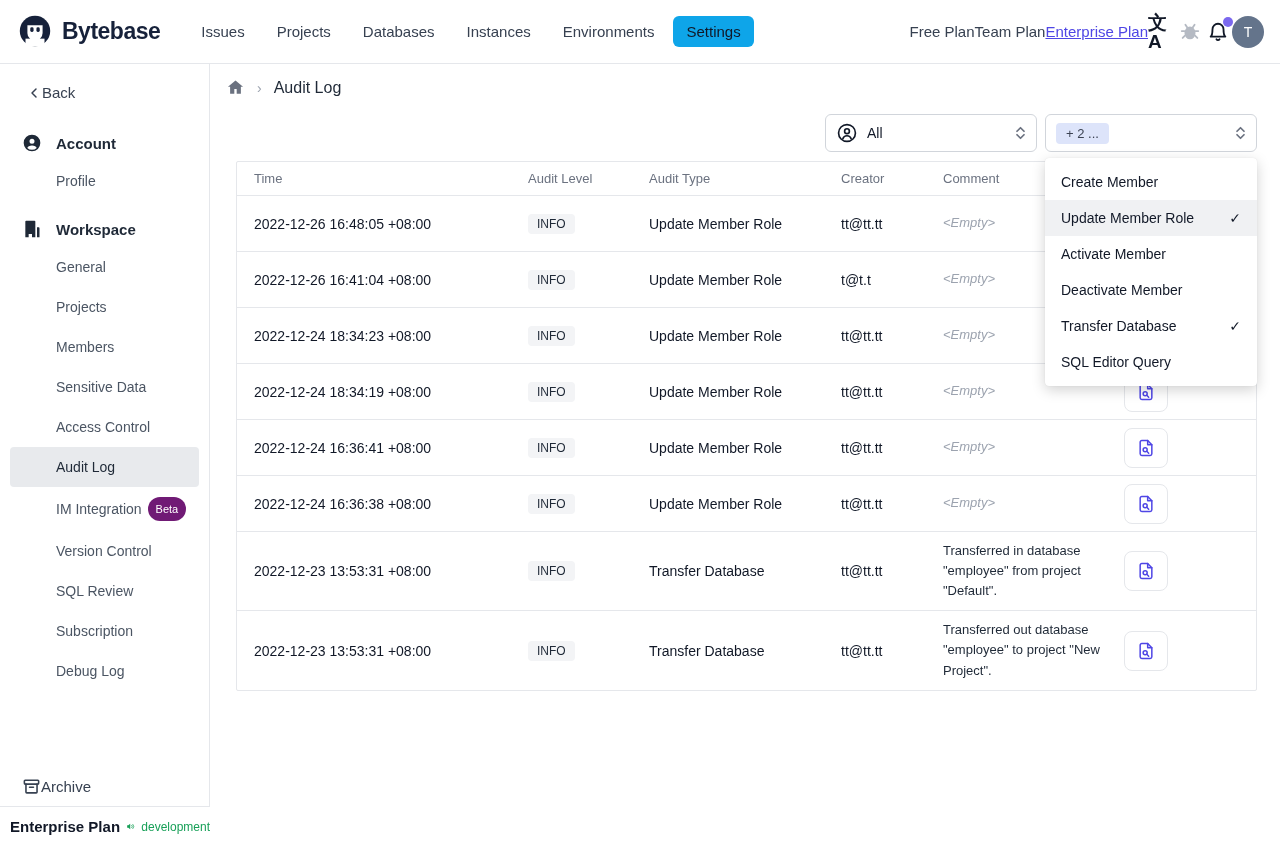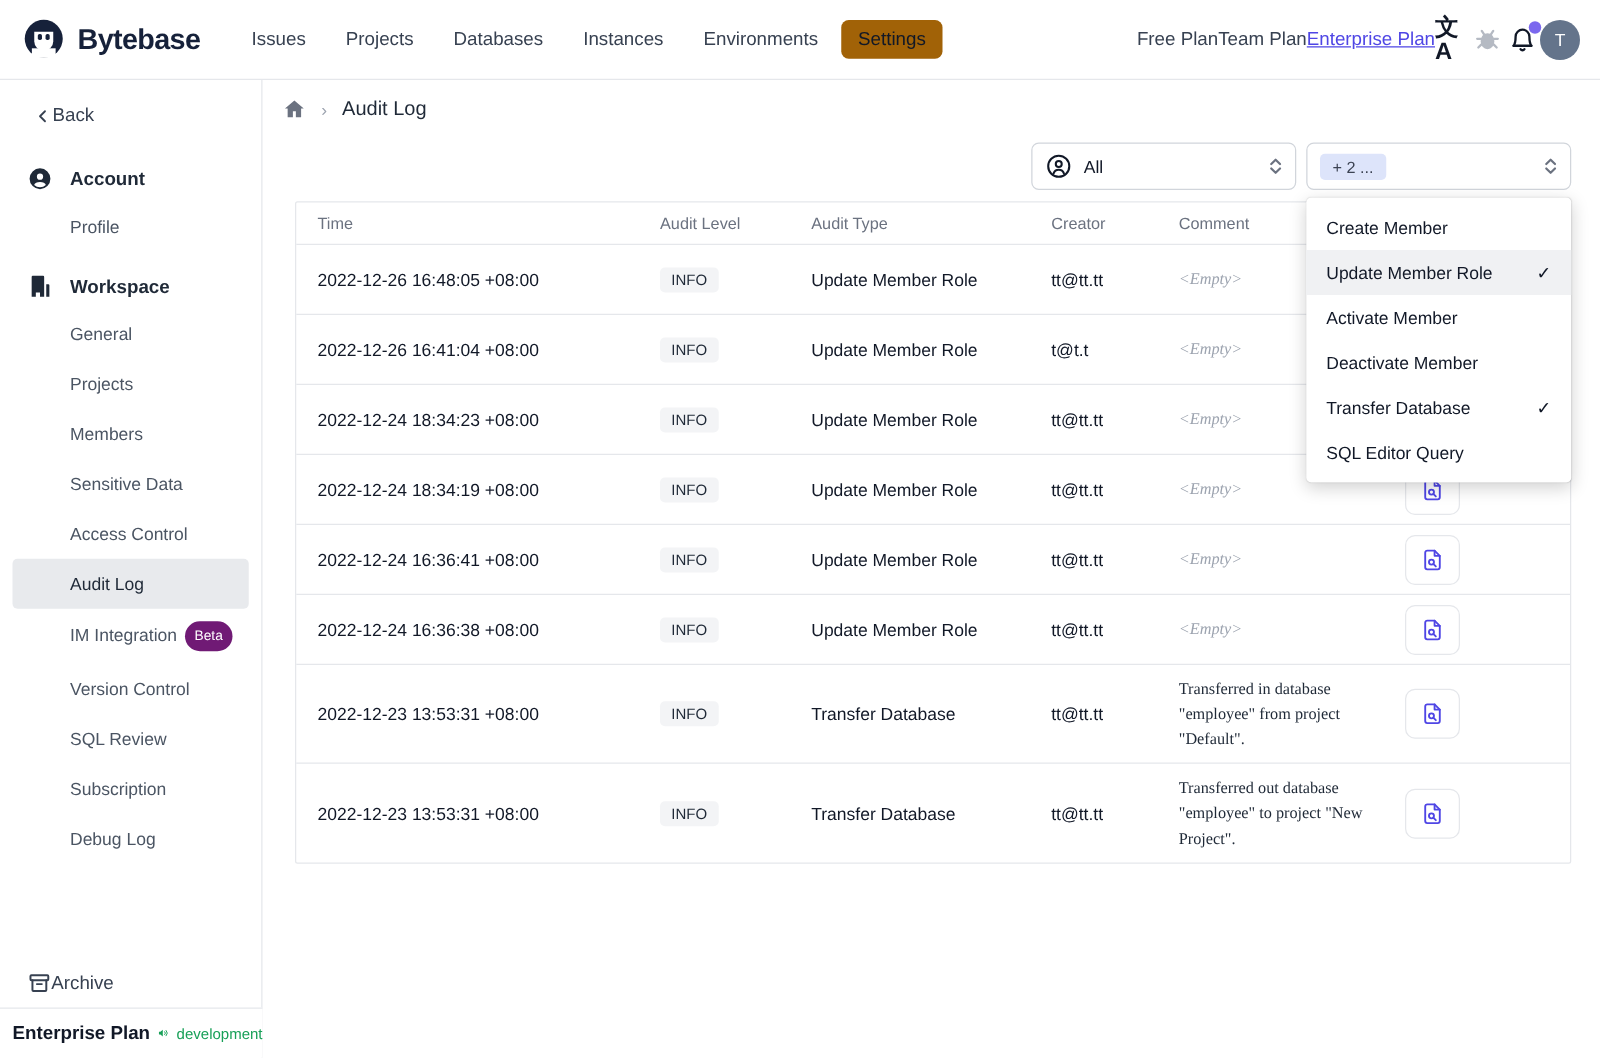--- a/index.html
+++ b/index.html
@@ -5,21 +5,21 @@
   * { margin:0; padding:0; box-sizing:border-box; }
   html,body { width:1280px; height:846px; background:#fff; font-family:"Liberation Sans", sans-serif; color:#111827; overflow:hidden; }
 
   
   .topnav { position:absolute; top:0; left:0; right:0; height:64px; background:#fff; border-bottom:1px solid #e5e7eb; display:flex; align-items:center; padding:0 16px; z-index:30; }
   .logo { display:flex; align-items:center; gap:8px; margin-right:28px; cursor:pointer; }
   .logo-mark { width:38px; height:38px; }
   .logo-text { font-size:23px; font-weight:700; color:#16213a; letter-spacing:-0.5px; }
   .nav-links { display:flex; align-items:center; gap:6px; }
   .nav-item { font-size:15px; color:#374151; padding:7px 13px; border-radius:6px; cursor:pointer; }
-  .nav-item.active { background:#a16207; color:#111827; }
+  .nav-item.active { background:#0ea5e9; color:#111827; }
   .topnav-right { margin-left:auto; display:flex; align-items:center; }
   .plan-label { font-size:15px; color:#374151; }
   .plan-link { font-size:15px; color:#4f46e5; text-decoration:underline; cursor:pointer; }
   .icon-btn { position:relative; display:flex; align-items:center; justify-content:center; width:28px; height:28px; cursor:pointer; }
   .translate-glyph { font-size:19px; color:#111827; font-weight:700; line-height:1; }
   .bell-dot { position:absolute; top:-1px; right:-1px; width:10px; height:10px; border-radius:50%; background:#7b68ee; }
   .avatar { width:32px; height:32px; border-radius:50%; background:#64748b; color:#fff; font-size:14px; display:flex; align-items:center; justify-content:center; cursor:pointer; }
 
   
   .sidebar { position:absolute; top:64px; left:0; bottom:0; width:210px; background:#fff; border-right:1px solid #e5e7eb; z-index:10; }
@@ -50,21 +50,21 @@
   
   .table-wrap { position:absolute; top:97px; left:26px; right:23px; border:1px solid #e5e7eb; border-radius:2px; background:#fff; }
   .thead { display:grid; grid-template-columns:274px 121px 192px 102px 172px 1fr; height:34px; align-items:center; padding-left:17px; border-bottom:1px solid #e5e7eb; }
   .th { font-size:13px; color:#6b7280; font-weight:400; }
   .trow { display:grid; grid-template-columns:274px 121px 192px 102px 172px 1fr; min-height:56px; align-items:center; padding-left:17px; border-bottom:1px solid #e5e7eb; }
   .trow:last-child { border-bottom:none; }
   .trow.tall { min-height:79px; }
   .td-time { font-size:14px; color:#111827; }
   .level-badge { display:inline-block; background:#f3f4f6; color:#1f2937; font-size:12px; padding:3px 9px; border-radius:4px; }
   .td-type, .td-creator { font-size:14px; color:#111827; }
-  .td-comment { font-size:13px; color:#1f2937; line-height:1.55; padding:8px 8px 8px 0;font-family:Liberation Serif, serif; }
+  .td-comment { font-size:13px; color:#1f2937; line-height:1.55; padding:8px 8px 8px 0; }
   .td-comment.empty { font-style:italic; color:#9ca3af; font-size:13px; }
   .td-action { display:flex; }
   .action-btn { width:44px; height:40px; margin-left:9px; border:1px solid #e5e7eb; border-radius:8px; background:#fff; display:flex; align-items:center; justify-content:center; color:#4f46e5; cursor:pointer; }
 
   
   .menu { position:absolute; top:94px; right:23px; width:212px; background:#fff; border-radius:4px; box-shadow:0 4px 14px rgba(0,0,0,0.18), 0 0 1px rgba(0,0,0,0.12); padding:6px 0; z-index:40; }
   .menu-item { display:flex; align-items:center; height:36px; padding:0 16px; font-size:14px; color:#111827; cursor:pointer; }
   .menu-item.focused { background:#f0f1f3; }
   .menu-check { margin-left:auto; font-size:14px; color:#111827; }
 

